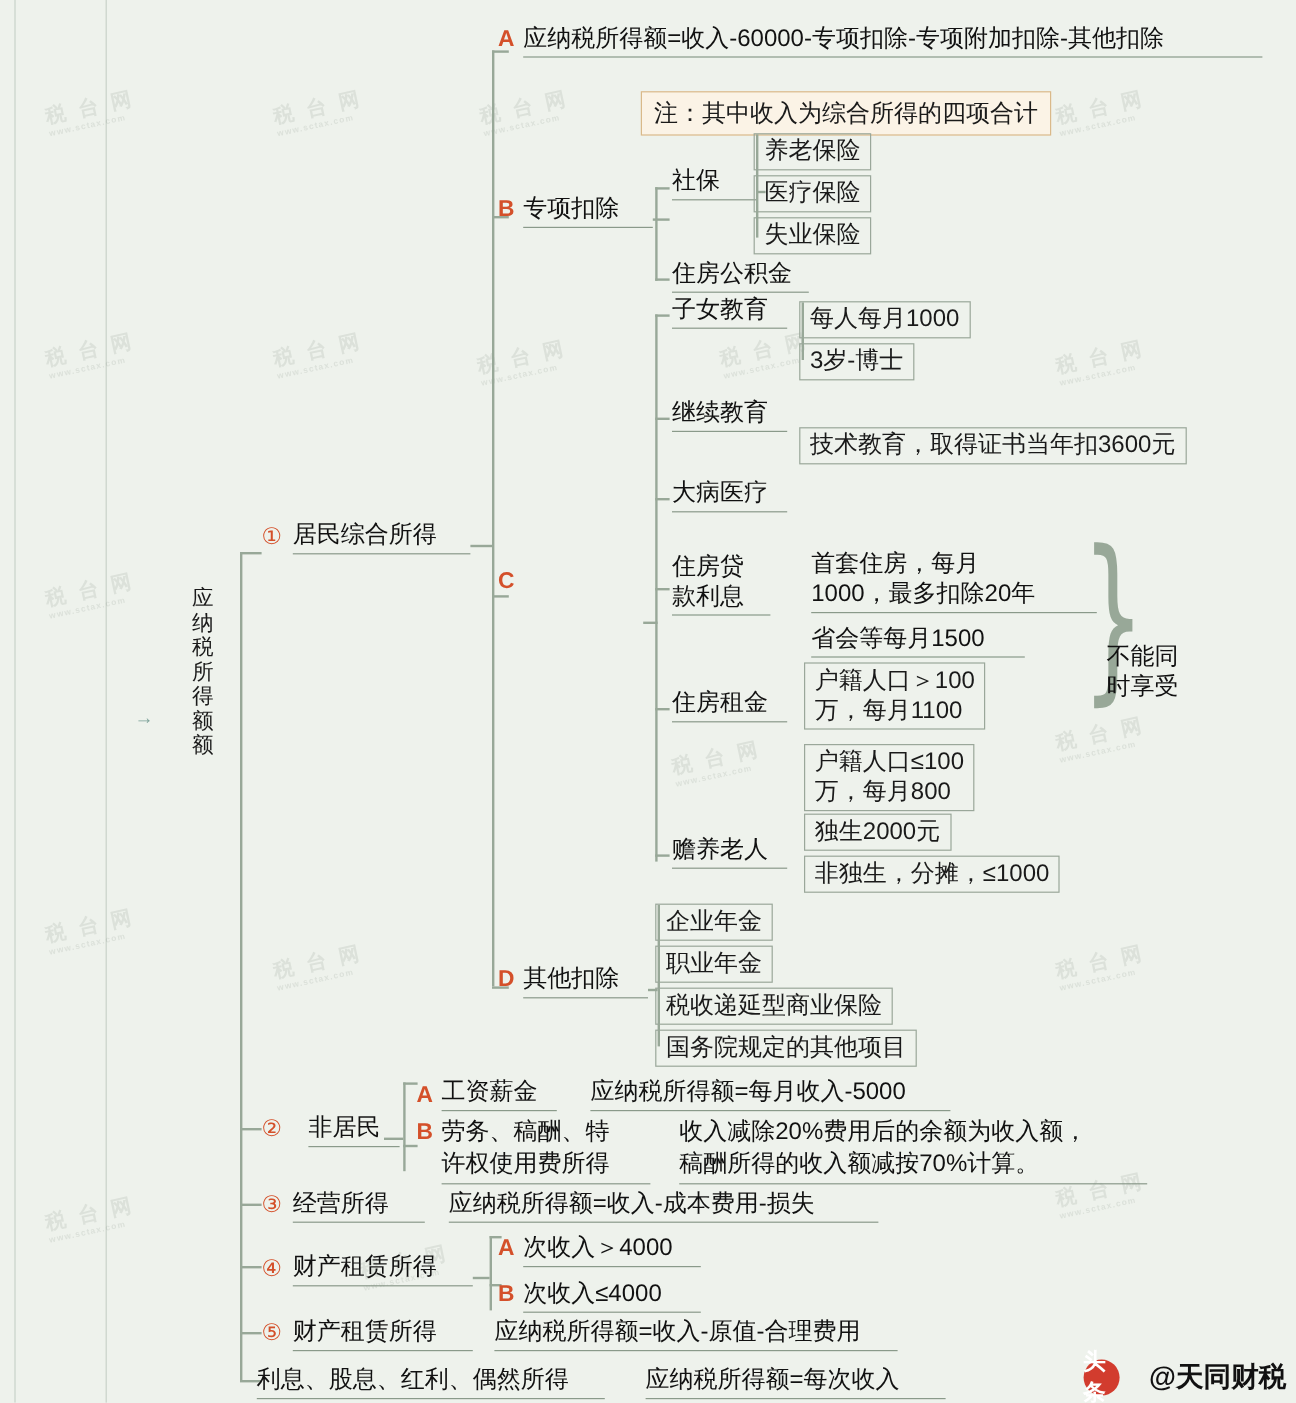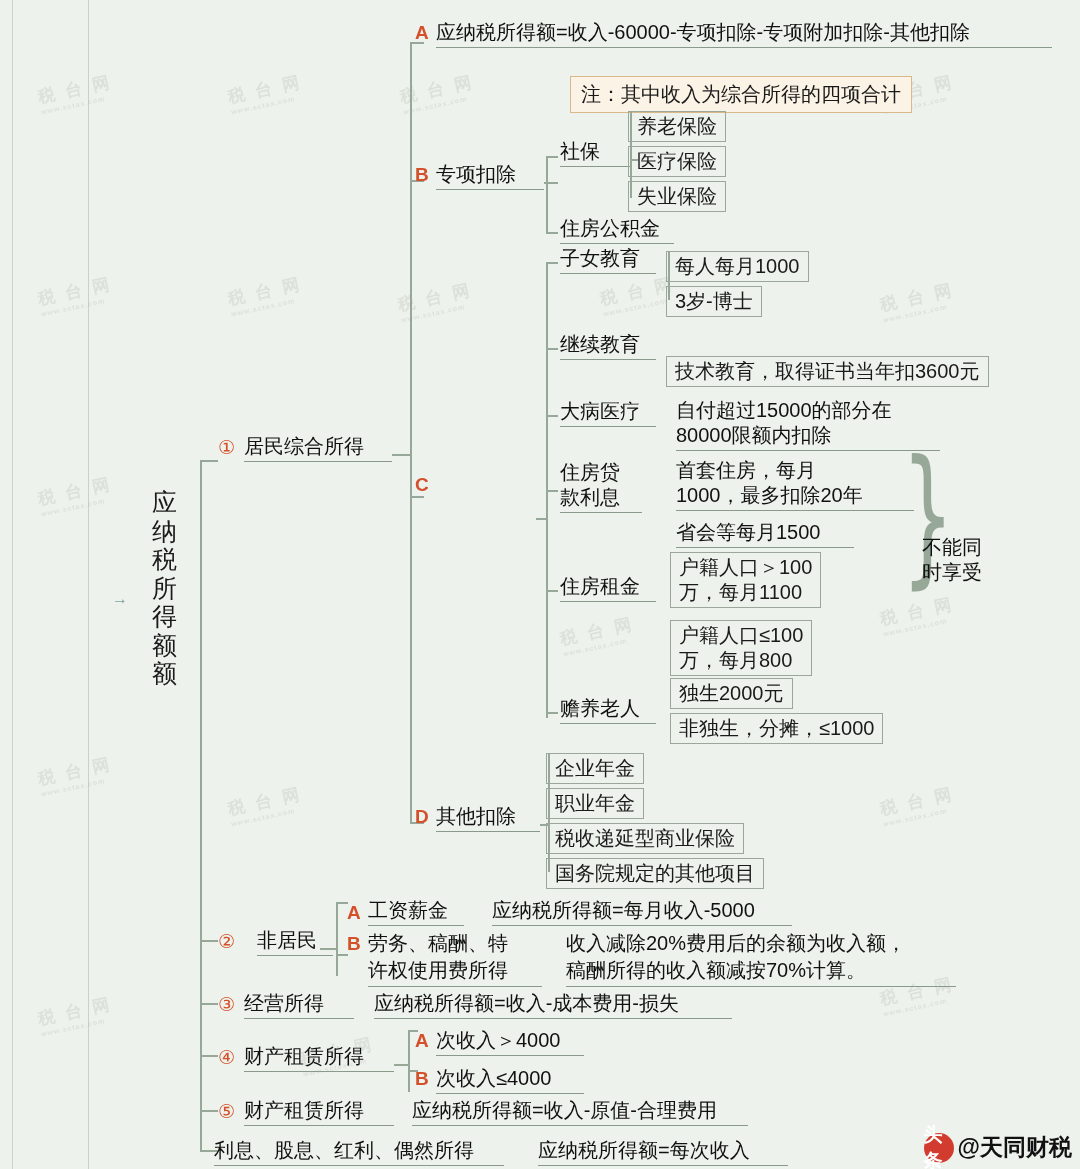--- a/index.html
+++ b/index.html
@@ -48,57 +48,56 @@
     white-space:pre;
     line-height:1.25;
   }
   .note{
     position:absolute;
     border:1.5px solid #d9b98a;
     background:#fbf3e6;
     padding:4px 10px;
     font-size:20px;
     white-space:pre;
-    margin-left:36px;
   }
   .letter{
     position:absolute;
     color:#d4502a;
     font-size:19px;
     font-weight:700;
   }
   .num{
     position:absolute;
     color:#d4502a;
     font-size:19px;
   }
   .vline{position:absolute;background:#98a898;width:1.5px;}
   .hline{position:absolute;background:#98a898;height:1.5px;}
   .root{
     position:absolute;
-    font-size:25px;
+    font-size:18px;
     line-height:1.14;
     font-weight:500;
     width:26px;
-    text-align:left;
+    text-align:right;
     letter-spacing:0;
   }
   .brace{
     position:absolute;
     font-size:150px;
     color:#98a898;
     transform:scaleX(.55);
     line-height:1;
     font-family:"DejaVu Sans",sans-serif;
   }
   .arrow{position:absolute;color:#7fa39b;font-size:16px;}
   .credit{
     position:absolute;
     right:8px;bottom:6px;
-    display:flex;align-items:center;gap:4px;
+    display:flex;align-items:center;gap:25px;
     font-size:23px;font-weight:700;color:#111;
   }
   .credit .dot{
     width:30px;height:30px;border-radius:50%;
     background:#d23c2e;color:#fff;font-size:19px;
     display:flex;align-items:center;justify-content:center;font-weight:700;
   }
 </style>
 </head>
 <body>
@@ -187,22 +186,20 @@
 款利息</div>
   <div class="node u" style="left:560px;top:574px;width:96px">住房租金</div>
   <div class="node u" style="left:560px;top:696px;width:96px">赡养老人</div>
 
   <div class="vline" style="left:668px;top:252px;height:48px"></div>
   <div class="boxed" style="left:666px;top:251px">每人每月1000</div>
   <div class="boxed" style="left:666px;top:286px">3岁-博士</div>
 
   <div class="boxed" style="left:666px;top:356px">技术教育，取得证书当年扣3600元</div>
 
-  <div class="node u" style="left:676px;top:398px;width:264px">自付超过15000的部分在
-80000限额内扣除</div>
 
   <div class="node u" style="left:676px;top:458px;width:238px">首套住房，每月
 1000，最多扣除20年</div>
 
   <div class="node u" style="left:676px;top:520px;width:178px">省会等每月1500</div>
   <div class="boxed" style="left:670px;top:552px">户籍人口＞100
 万，每月1100</div>
   <div class="boxed" style="left:670px;top:620px">户籍人口≤100
 万，每月800</div>
 

